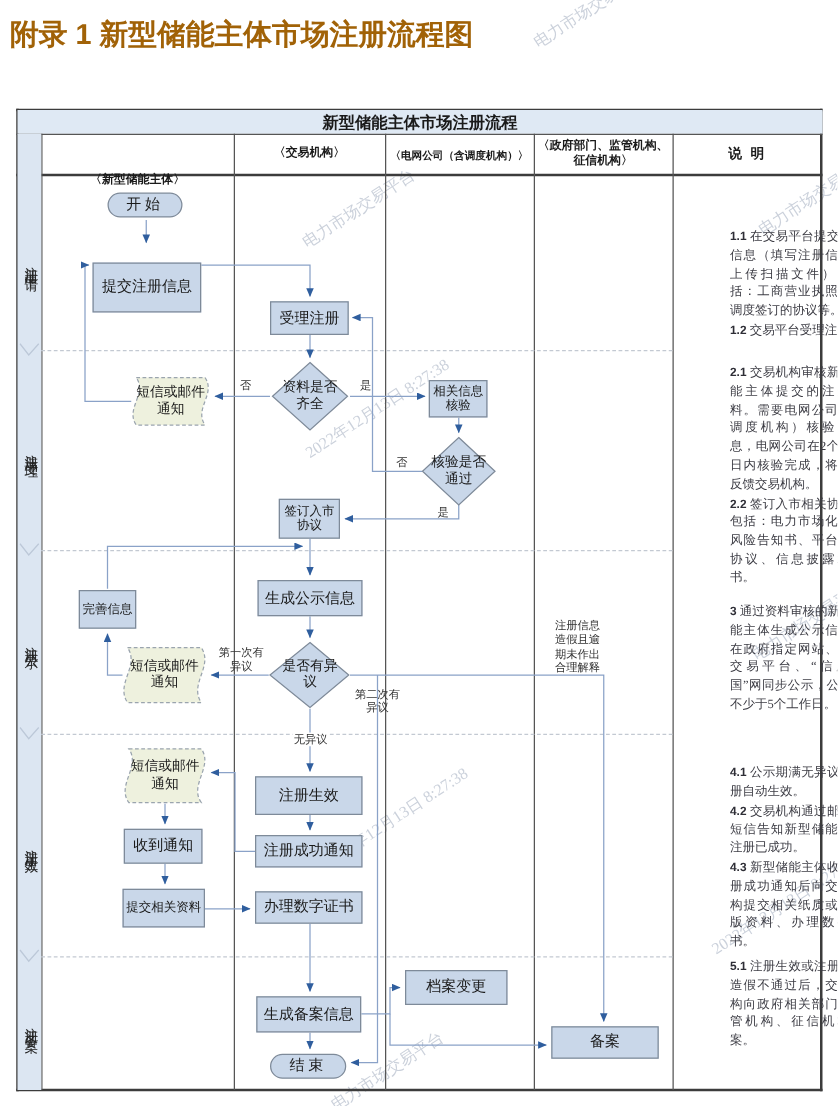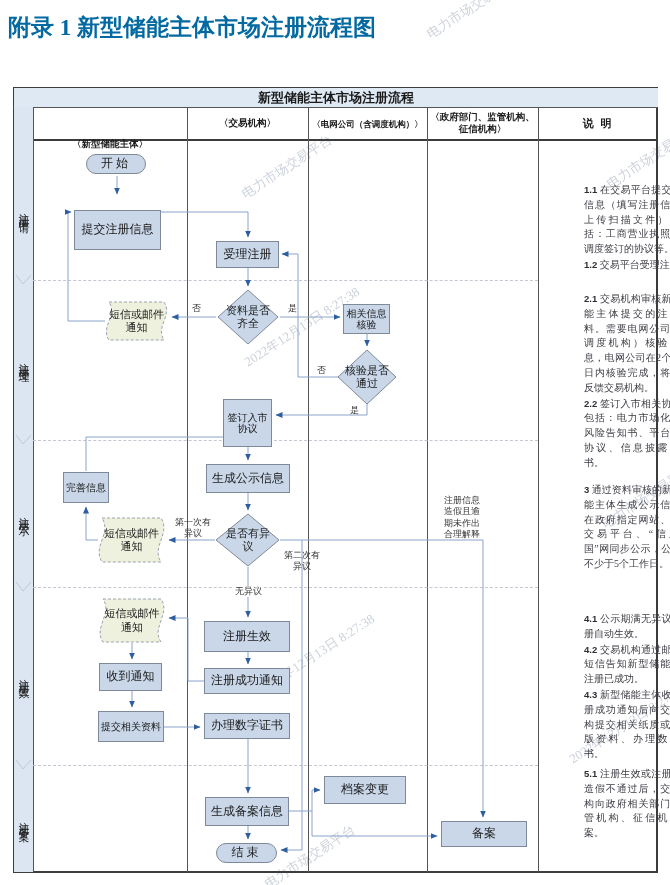--- a/index.html
+++ b/index.html
@@ -2,22 +2,22 @@
 <html><head>
 <meta charset="utf-8">
 <style>
   html,body{margin:0;padding:0;background:#fff;}
   .canvas{position:relative;width:670px;height:885px;background:#fff;overflow:hidden;
           font-family:"Liberation Serif", serif;color:#1a1a1a;}
   
   .wm{position:absolute;white-space:nowrap;font-size:13px;color:rgba(140,152,175,.45);
       transform:rotate(-33deg);transform-origin:center;pointer-events:none;z-index:1;}
   
-  .page-title{position:absolute;left:8px;top:12px;font-family:Liberation Serif, serif;
-      font-weight:bold;font-size:23px;color:#0369a1;z-index:3;}
+  .page-title{position:absolute;left:8px;top:12px;font-family:Liberation Sans, sans-serif;
+      font-weight:bold;font-size:23px;color:#a16207;z-index:3;}
   
   .line{position:absolute;background:#555;z-index:2;}
   .line.dark{background:#3c3c3c;}
   .dash{position:absolute;border-top:1px dashed #c3c9d2;z-index:2;height:0;}
   .title-cell{position:absolute;left:14px;top:88px;width:644px;height:19px;background:#dfe9f4;
       display:flex;align-items:center;justify-content:center;font-weight:bold;font-size:13px;z-index:2;}
   .col-header{position:absolute;top:108px;height:32px;display:flex;align-items:center;
       justify-content:center;text-align:center;font-size:9.5px;font-weight:600;z-index:2;line-height:1.25;}
   .phase-bg{position:absolute;left:14px;top:107px;width:19px;height:765px;background:#dce6f2;z-index:2;}
   .phase-label{position:absolute;left:14px;width:19px;z-index:3;display:flex;align-items:center;
@@ -144,21 +144,21 @@
       <polyline points="16,435 23,444 31,435"></polyline>
       <polyline points="16,582 23,591 31,582"></polyline>
       <polyline points="16,760 23,769 31,760"></polyline>
     </g>
   </svg>
 
   <div class="node stadium" style="left:86px;top:154px;width:60px;height:20px;">开始</div>
   <div class="node" style="left:74px;top:186px;width:87px;height:40px;margin-top:24px;">提交注册信息</div>
   <div class="node" style="left:216px;top:241px;width:63px;height:27px;">受理注册</div>
   <div class="node small" style="left:343px;top:304px;width:47px;height:30px;">相关信息核验</div>
-  <div class="node small" style="left:223px;top:399px;width:49px;height:48px;">签订入市协议</div>
+  <div class="node small" style="left:223px;top:399px;width:49px;height:32px;">签订入市协议</div>
   <div class="node small" style="left:63px;top:472px;width:46px;height:31px;">完善信息</div>
   <div class="node" style="left:206px;top:464px;width:84px;height:29px;">生成公示信息</div>
   <div class="node" style="left:204px;top:621px;width:86px;height:31px;">注册生效</div>
   <div class="node" style="left:99px;top:663px;width:63px;height:28px;">收到通知</div>
   <div class="node" style="left:204px;top:668px;width:86px;height:26px;">注册成功通知</div>
   <div class="node small" style="left:98px;top:711px;width:66px;height:31px;">提交相关资料</div>
   <div class="node" style="left:204px;top:713px;width:86px;height:26px;">办理数字证书</div>
   <div class="node" style="left:324px;top:776px;width:82px;height:28px;">档案变更</div>
   <div class="node" style="left:205px;top:797px;width:84px;height:29px;">生成备案信息</div>
   <div class="node" style="left:441px;top:821px;width:86px;height:26px;">备案</div>

